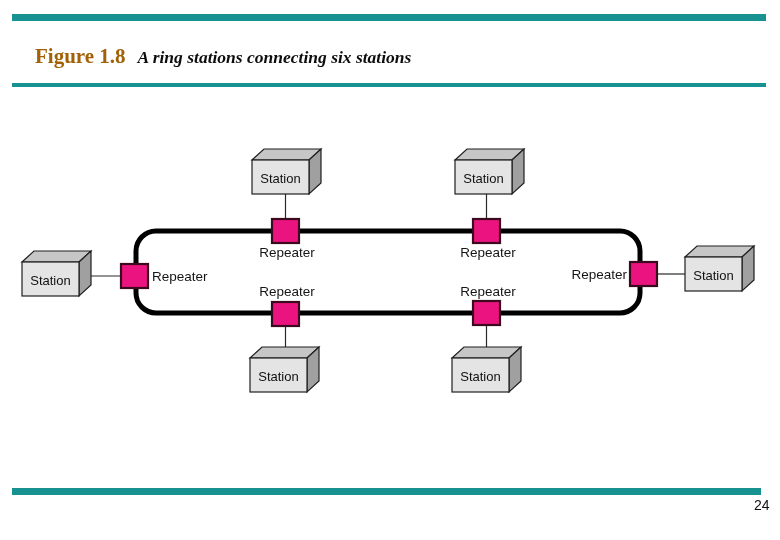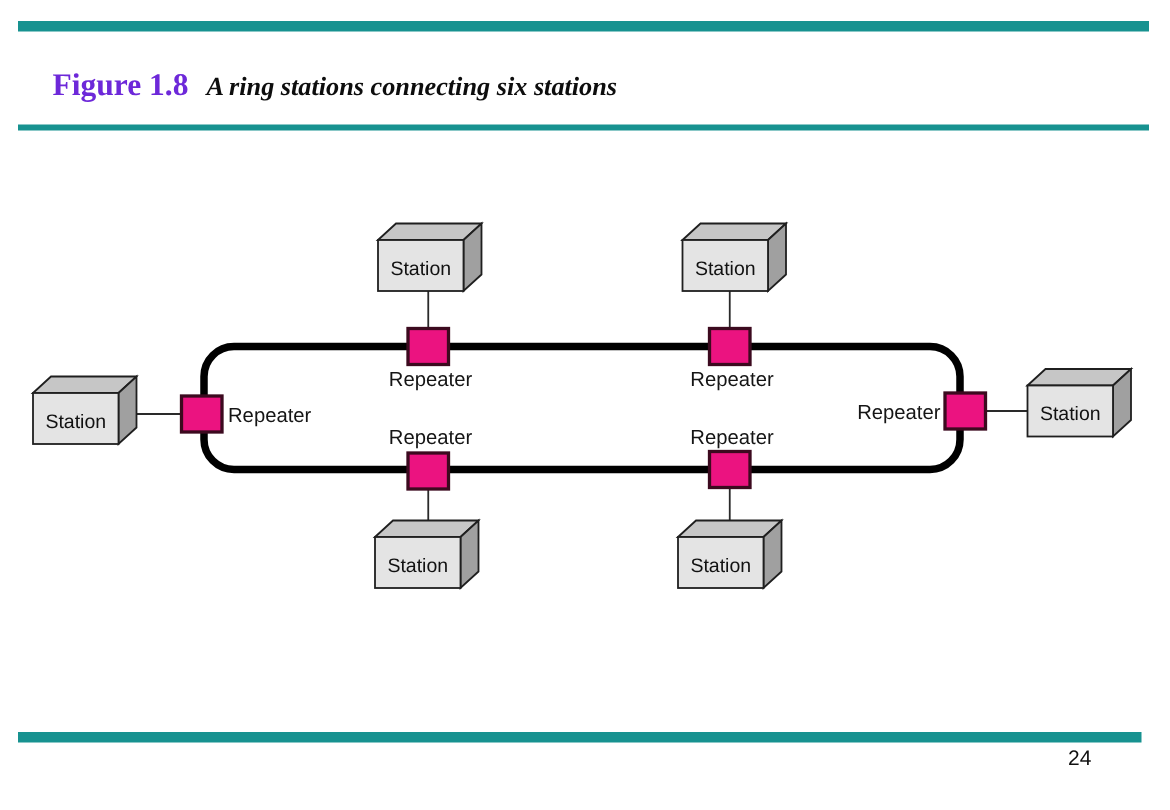--- a/index.html
+++ b/index.html
@@ -7,27 +7,27 @@
     position:relative;width:780px;height:540px;background:#ffffff;
     overflow:hidden;font-family:"Liberation Sans",sans-serif;
   }
   .bar{position:absolute;background:#179290;}
   .top-bar{left:12px;top:14px;width:754px;height:7px;}
   .title-rule{left:12px;top:83px;width:754px;height:4px;}
   .bottom-bar{left:12px;top:488px;width:749px;height:7px;}
   .title-row{position:absolute;left:35px;top:44px;white-space:nowrap;}
   .fig-label{
     font-family:"Liberation Serif",serif;font-weight:bold;
-    font-size:21px;color:#6d28d9;
+    font-size:21px;color:#a16207;
   }
   .fig-caption{
     font-family:"Liberation Serif",serif;font-weight:bold;font-style:italic;
     font-size:17.5px;color:#0d0d0d;margin-left:12px;
   }
-  .page-number{position:absolute;left:712px;top:497px;font-size:14px;color:#111;}
+  .page-number{position:absolute;left:754px;top:497px;font-size:14px;color:#111;}
   svg.diagram{position:absolute;left:0;top:0;}
   svg text{font-family:"Liberation Sans",sans-serif;}
   .station-label{font-size:13px;fill:#111111;}
   .repeater-label{font-size:13.5px;fill:#151515;}
   .front{fill:#E4E4E4;stroke:#1f1f1f;stroke-width:1.2;}
   .topface{fill:#C6C6C6;stroke:#1f1f1f;stroke-width:1.2;}
   .sideface{fill:#A0A0A0;stroke:#1f1f1f;stroke-width:1.2;}
   .node{fill:#EB1380;stroke:#3c0a1f;stroke-width:2.2;}
   .connector{stroke:#2a2a2a;stroke-width:1.2;}
   .ring{fill:none;stroke:#000000;stroke-width:5;}

